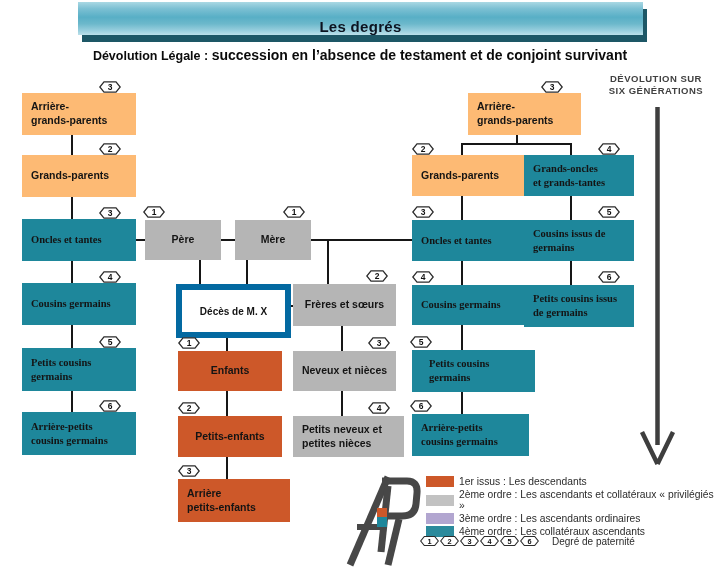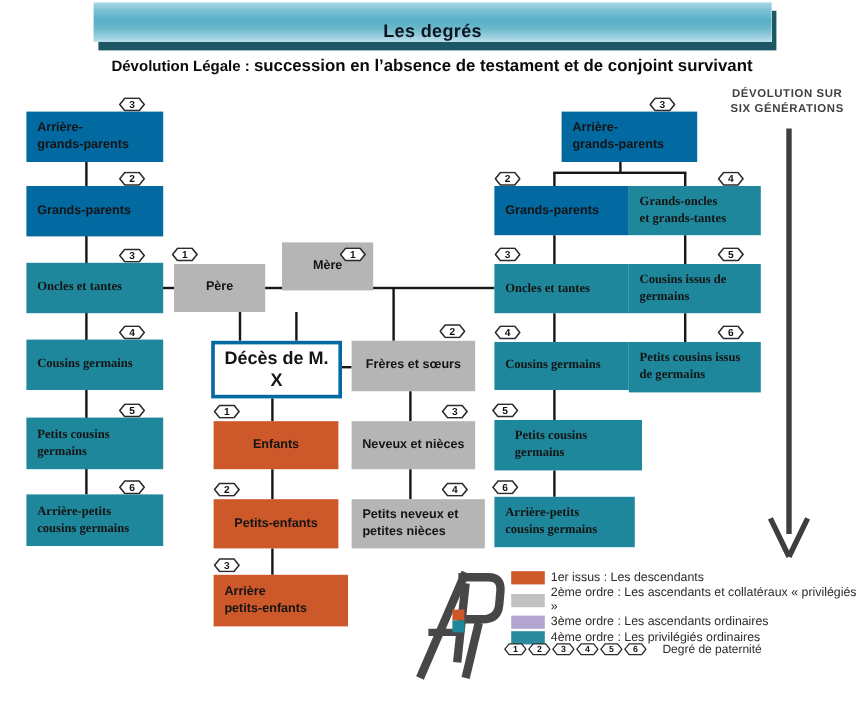--- a/index.html
+++ b/index.html
@@ -19,25 +19,25 @@
 
   .sidenote{position:absolute;left:596px;top:73px;width:120px;text-align:center;
     font-size:9.5px;letter-spacing:.5px;color:#414141;line-height:12px;white-space:pre-line;font-weight:bold;}
 
   
   .box{position:absolute;display:flex;align-items:center;font-weight:bold;
        font-size:10.5px;color:#141414;line-height:1.3;z-index:2;}
   .la{justify-content:flex-start;padding:0 5px 0 9px;text-align:left;}
   .ctr{justify-content:center;text-align:center;padding:0 3px;}
   .pre{white-space:pre-line;}
-  .purple{background:#0369a1;}
+  .purple{background:#fdba74;}
   .teal{background:#1e879b;font-family:Liberation Serif, serif;}
   .orange{background:#cd5829;}
   .grayb{background:#b5b5b5;}
-  .whiteb{background:#fff;border:3px solid #0369a1;font-size:15px;}
+  .whiteb{background:#fff;border:6px solid #0369a1;font-size:10px;}
 
   
   .line{position:absolute;background:#161616;z-index:1;}
 
   
   .badge{position:absolute;z-index:3;}
   .badge polygon{fill:#fff;stroke:#2b2b2b;stroke-width:1.3;}
   .badge text{font-family:"Liberation Sans",sans-serif;font-size:8.5px;font-weight:bold;fill:#111;
               text-anchor:middle;}
 
@@ -113,21 +113,21 @@
 germains</span>
     </div>
   <div class="box teal la" style="left:22px;top:412px;width:100px;height:43px">
       <span class="pre">Arrière-petits
 cousins germains</span>
     </div>
 
   <div class="box grayb ctr" style="left:145px;top:220px;width:70px;height:40px">
       <span>Père</span>
     </div>
-  <div class="box grayb ctr" style="left:235px;top:202px;width:70px;height:40px">
+  <div class="box grayb ctr" style="left:235px;top:220px;width:70px;height:40px">
       <span>Mère</span>
     </div>
   <div class="box whiteb ctr" style="left:176px;top:284px;width:97px;height:42px">
       <span>Décès de M. X</span>
     </div>
   <div class="box grayb ctr" style="left:293px;top:284px;width:97px;height:42px">
       <span>Frères et sœurs</span>
     </div>
   <div class="box orange ctr" style="left:178px;top:351px;width:98px;height:40px">
       <span>Enfants</span>
@@ -297,21 +297,21 @@
     <div class="legrow">
       <span class="sw sw-gray"></span>
       <span class="lt">2ème ordre : Les ascendants et collatéraux « privilégiés »</span>
     </div>
     <div class="legrow">
       <span class="sw sw-purple"></span>
       <span class="lt">3ème ordre : Les ascendants ordinaires</span>
     </div>
     <div class="legrow">
       <span class="sw sw-teal"></span>
-      <span class="lt">4ème ordre : Les privilégiés ordinaires</span>
+      <span class="lt">4ème ordre : Les collatéraux ascendants</span>
     </div>
   </div>
 
   <div class="degrow">
     <svg width="19" height="12" viewBox="0 0 22 12" class="badge" style="position:static">
         <polygon points="5,0.8 17,0.8 21.2,6 17,11.2 5,11.2 0.8,6"></polygon>
         <text x="11" y="9">1</text>
       </svg>
     <svg width="19" height="12" viewBox="0 0 22 12" class="badge" style="position:static">
         <polygon points="5,0.8 17,0.8 21.2,6 17,11.2 5,11.2 0.8,6"></polygon>

